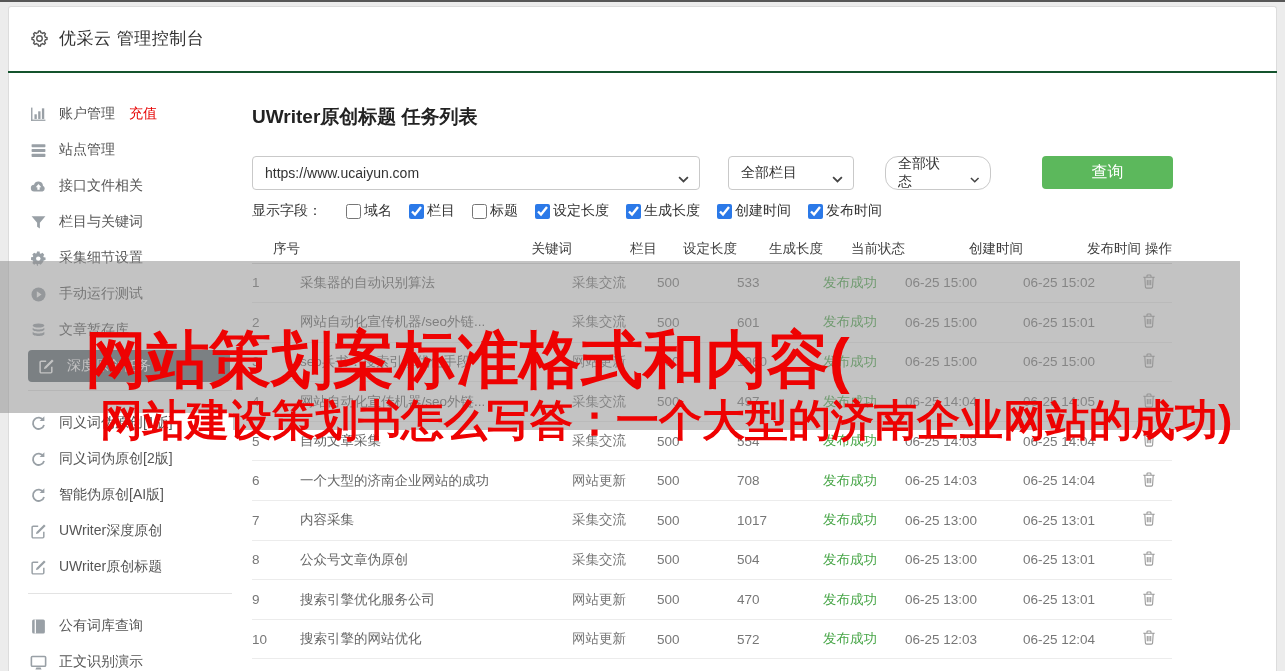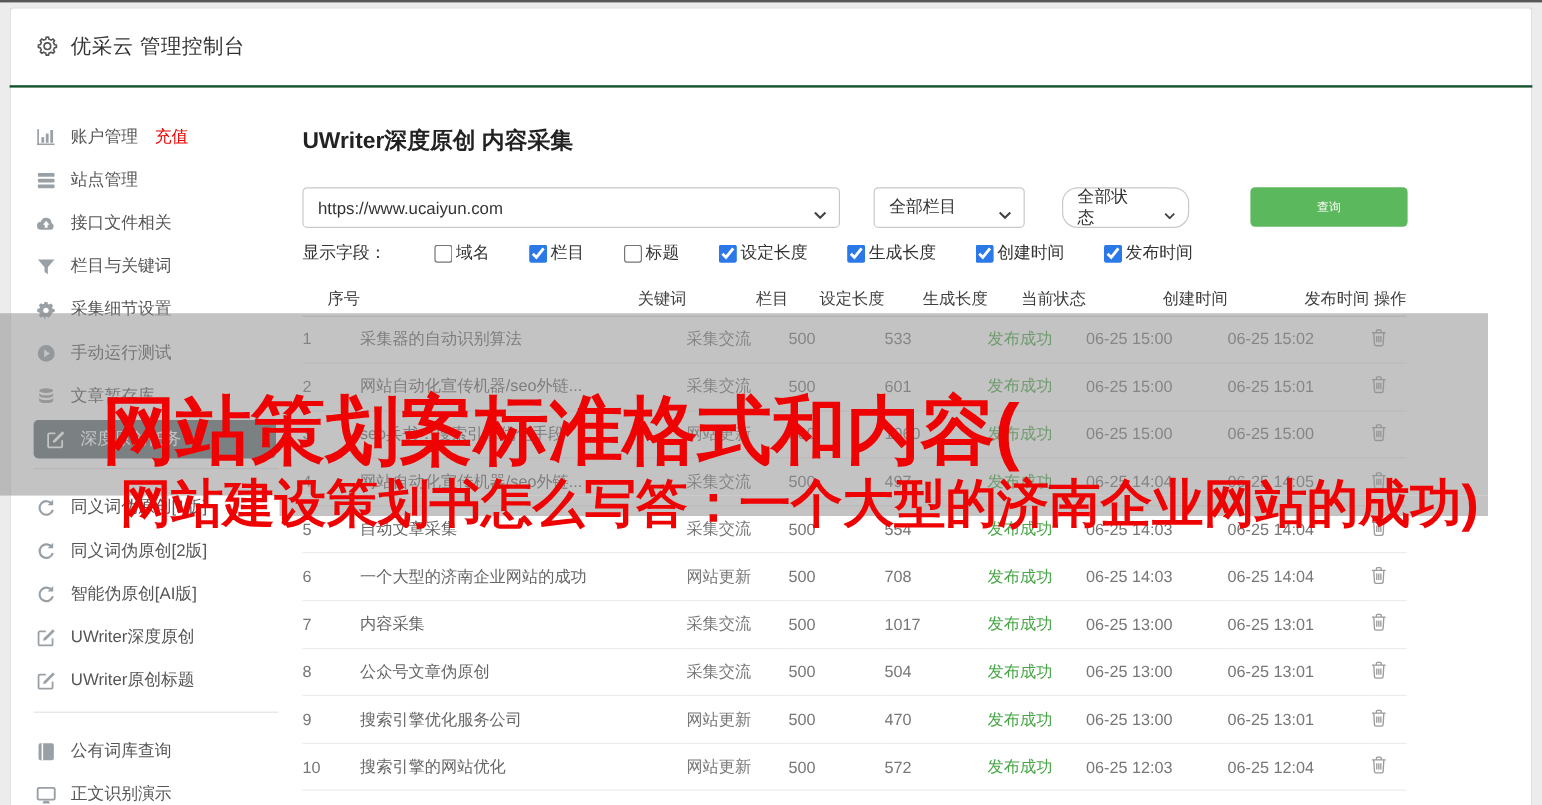--- a/index.html
+++ b/index.html
@@ -51,30 +51,30 @@
     border:1px solid #c9c9c9; border-radius:4px; display:flex; align-items:center;
     font-size:14px; color:#333; padding:0 10px 0 12px; cursor:pointer;gap:24px;
   }
   .select .chev { margin-left:auto; width:11px; height:7px; }
   .select-site   { left:252px; width:448px; }
   .select-column { left:728px; width:126px; }
   .select-status { left:885px; width:106px;border-radius:13px; }
 
   .search-btn {
     position:absolute; left:1042px; top:156px; width:131px; height:33px;
-    background:var(--accent-green,#5cb85c); color:#fff; font-size:10px;
+    background:var(--accent-green,#5cb85c); color:#fff; font-size:16px;
     border:none; border-radius:4px; cursor:pointer; font-family:Liberation Sans, sans-serif;
   }
 
   .fields-row {
     position:absolute; left:252px; top:200px; height:22px;
     display:flex; align-items:center; font-size:14px; color:#333;
   }
   .fields-label { margin-right:24px; }
-  .field-opt { display:flex; align-items:center; margin-right:17px;margin-left:16px; }
+  .field-opt { display:flex; align-items:center; margin-right:17px; }
   .field-opt input { width:15px; height:15px; accent-color:var(--checkbox-blue,#2b79e8); margin-right:3px; cursor:pointer; }
 
   
   .task-table-wrap { position:absolute; left:252px; top:237px; width:920px; }
   table { border-collapse:collapse; table-layout:fixed; width:920px; }
   thead th {
     text-align:right; font-weight:normal; color:#3e3e3e; font-size:13.5px;
     height:26px; vertical-align:top; padding-top:3px; border-bottom:1px solid #d8d8d8;
   }
   tbody td {
@@ -258,21 +258,21 @@
         <span class="sb-icon">
           <svg viewBox="0 0 16 16">
             <rect x="1.3" y="2.4" width="13.4" height="9.2" rx="1" fill="none" stroke="currentColor" stroke-width="1.5"></rect>
             <path fill="currentColor" d="M6 12.6h4l.9 2H5.1z"></path>
           </svg>
         </span>
         <span class="sb-label">正文识别演示</span>
       </div>
     </nav>
 
-  <h1 class="page-title">UWriter深度原创 内容采集</h1>
+  <h1 class="page-title">UWriter原创标题 任务列表</h1>
 
   <div class="select select-site">
     <span>https://www.ucaiyun.com</span>
     <span class="chev"><svg viewBox="0 0 10 6">
           <path fill="none" stroke="#444" stroke-width="1.6" d="M1 1l4 4 4-4"></path>
         </svg></span>
   </div>
   <div class="select select-column">
     <span>全部栏目</span>
     <span class="chev"><svg viewBox="0 0 10 6">

